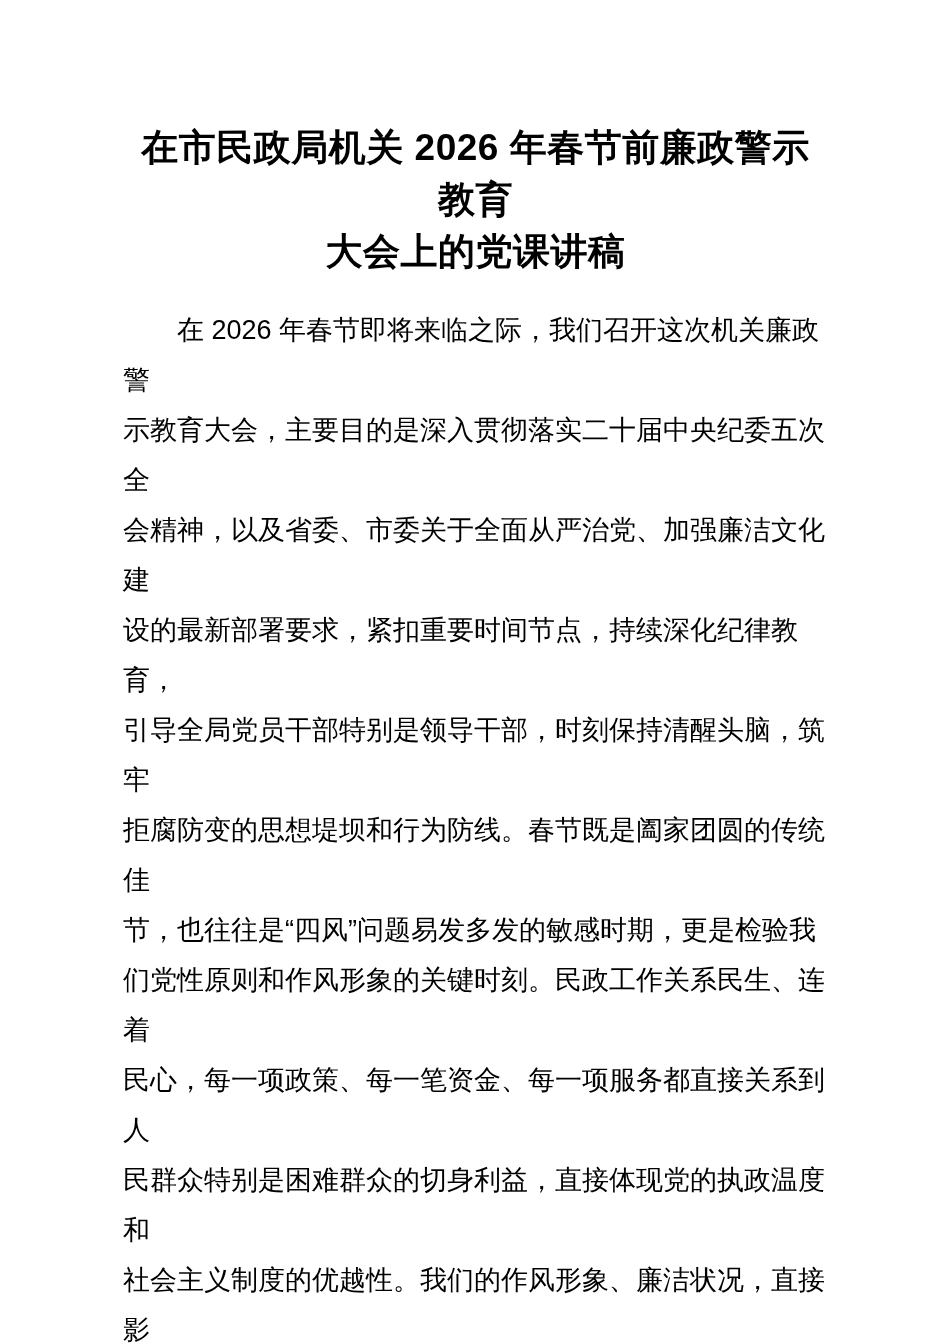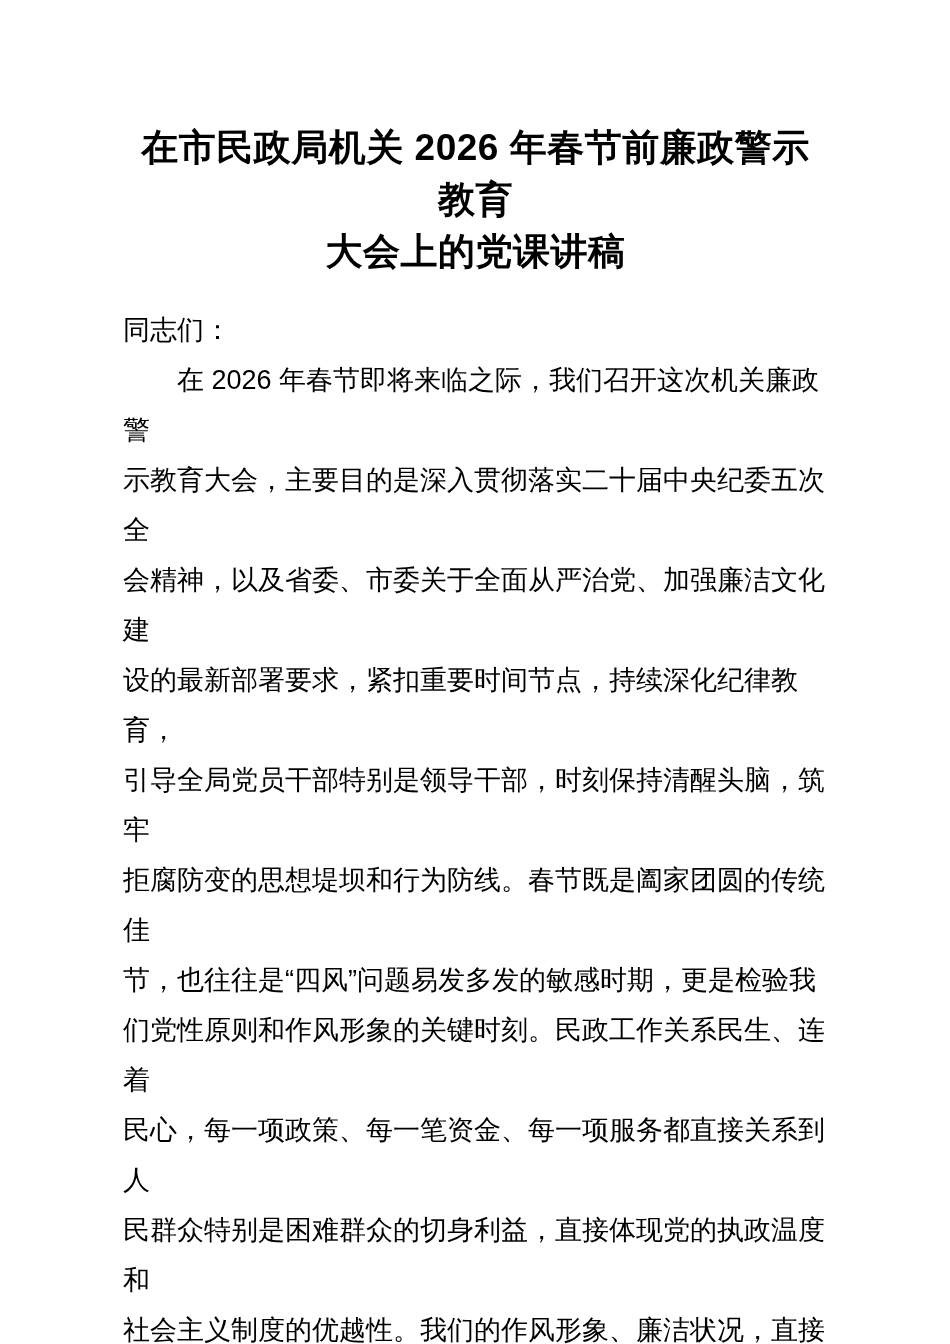--- a/index.html
+++ b/index.html
@@ -42,21 +42,20 @@
   }
 </style>
 </head>
 <body>
 
 <div class="page">
   <h1 class="doc-title">在市民政局机关 2026 年春节前廉政警示教育
 大会上的党课讲稿</h1>
 
   <div class="doc-body">
-    <div class="salutation">同志们：</div>
     <div class="paragraph">在 2026 年春节即将来临之际，我们召开这次机关廉政警
 示教育大会，主要目的是深入贯彻落实二十届中央纪委五次全
 会精神，以及省委、市委关于全面从严治党、加强廉洁文化建
 设的最新部署要求，紧扣重要时间节点，持续深化纪律教育，
 引导全局党员干部特别是领导干部，时刻保持清醒头脑，筑牢
 拒腐防变的思想堤坝和行为防线。春节既是阖家团圆的传统佳
 节，也往往是“四风”问题易发多发的敏感时期，更是检验我
 们党性原则和作风形象的关键时刻。民政工作关系民生、连着
 民心，每一项政策、每一笔资金、每一项服务都直接关系到人
 民群众特别是困难群众的切身利益，直接体现党的执政温度和

